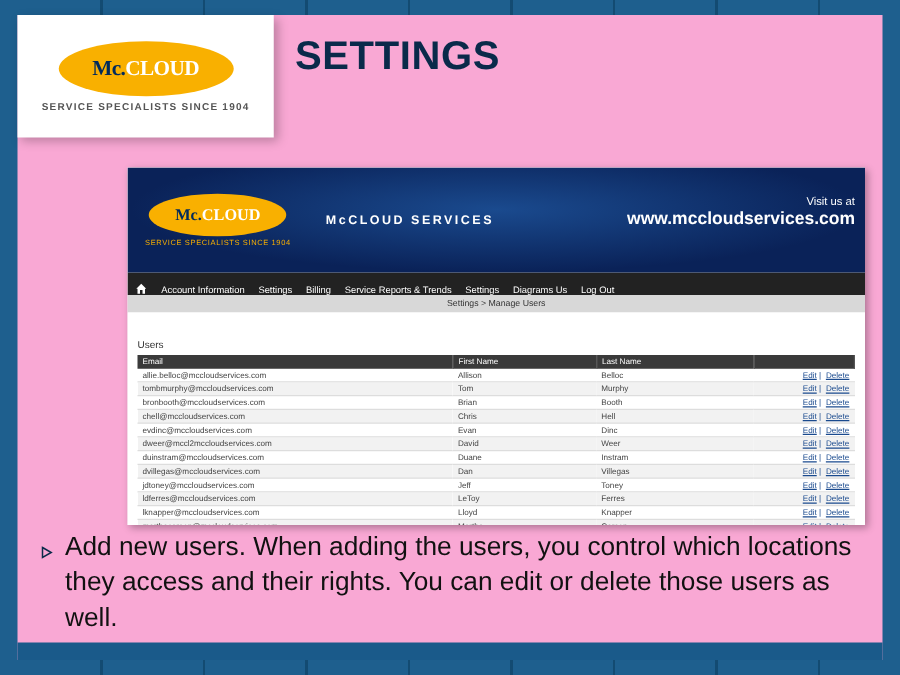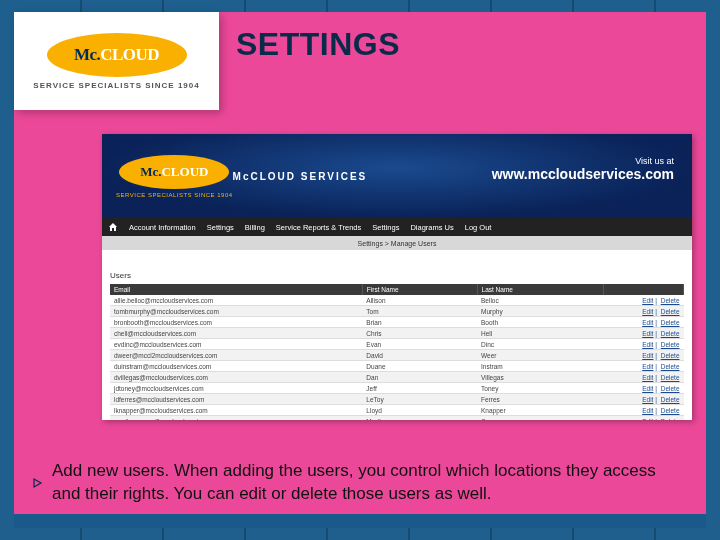--- a/index.html
+++ b/index.html
@@ -10,21 +10,21 @@
     position: relative;
     overflow: hidden;
   }
   .wood-bg {
     position: absolute; inset: 0;
     background: repeating-linear-gradient(90deg, #1e5f8e 0, #1e5f8e 80px, #134b72 80px, #134b72 82px),
                 linear-gradient(#1a5a8a, #2068a0);
   }
   .slide {
     position: absolute; left: 14px; top: 12px; right: 14px; bottom: 12px;
-    background: #ec4899;
+    background: #f9a8d4;
   }
   .logo-box {
     position: absolute; left: 0; top: 0;
     width: 205px; height: 98px;
     background: #fff;
     box-shadow: 3px 3px 8px rgba(0,0,0,0.25);
     z-index: 10;
     display: flex; flex-direction: column;
     align-items: center; justify-content: center;
     padding: 10px;
@@ -77,31 +77,31 @@
   }
   .ss-oval {
     width: 110px; height: 34px; background:#f9b000; border-radius:50%;
     display:flex; align-items:center; justify-content:center;
     font-weight:bold; font-size:13px; color:#002a5c;
     font-family: Georgia, serif;
   }
   .ss-oval .cloud { color:#fff; }
   .ss-logo-tag { font-size:6px; color:#f9b000; letter-spacing:0.5px; margin-top:3px;}
   .ss-dash {
-    color:#b0c4de; font-size:9px; line-height:1.3;
+    margin-left:28px; color:#b0c4de; font-size:9px; line-height:1.3;
   }
   .ss-dash-title { color:#fff; font-weight:bold; letter-spacing:2px; font-size:10px;}
   .ss-visit {
-    position:absolute; right:18px; top:22px;
+    position:absolute; right:8px; top:22px;
     color:#fff; font-size:9px; text-align:right;
   }
   .ss-url { font-size:14px; font-weight:bold;}
   .ss-nav {
     height: 18px; background:#222;
-    display:flex; align-items:center;
+    display:flex; align-items:flex-end;
     padding: 0 6px;
     gap: 11px;
     font-size:7.5px; color:#fff;
     white-space: nowrap;
   }
   .ss-nav .home-icon {
     width:10px; height:10px;
     display:inline-block;
   }
   .ss-nav span[data-name^="nav-"] { cursor:pointer; }
@@ -128,23 +128,23 @@
   }
   .ss-table td {
     padding:1.5px 4px; border-bottom:1px solid #ddd;
     color:#444;
     white-space: nowrap; overflow:hidden; text-overflow: ellipsis;
   }
   .ss-table tr:nth-child(even) td { background:#f2f2f2; }
   .ss-table .actions { text-align:right; color:#1a4a8e;}
   .ss-table .actions span { text-decoration:underline; margin-left:2px;}
   .bullet-row {
-    position:absolute; left:18px; right:24px; top:448px;
-    display:flex; align-items:center;
-    font-size:17px; color:#111; line-height:1.35;
+    position:absolute; left:18px; right:24px; top:412px;
+    display:flex; align-items:flex-start;
+    font-size:21px; color:#111; line-height:1.35;
     font-family: Arial, sans-serif;
   }
   .bullet-arrow {
     width:14px; flex:none; margin-top:4px; margin-right:6px;
     color:#0a2a4a;
   }
   .footer-bar {
     position:absolute; left:0; right:0; bottom:0; height:14px;
     background:#1a5a8a;
   }

